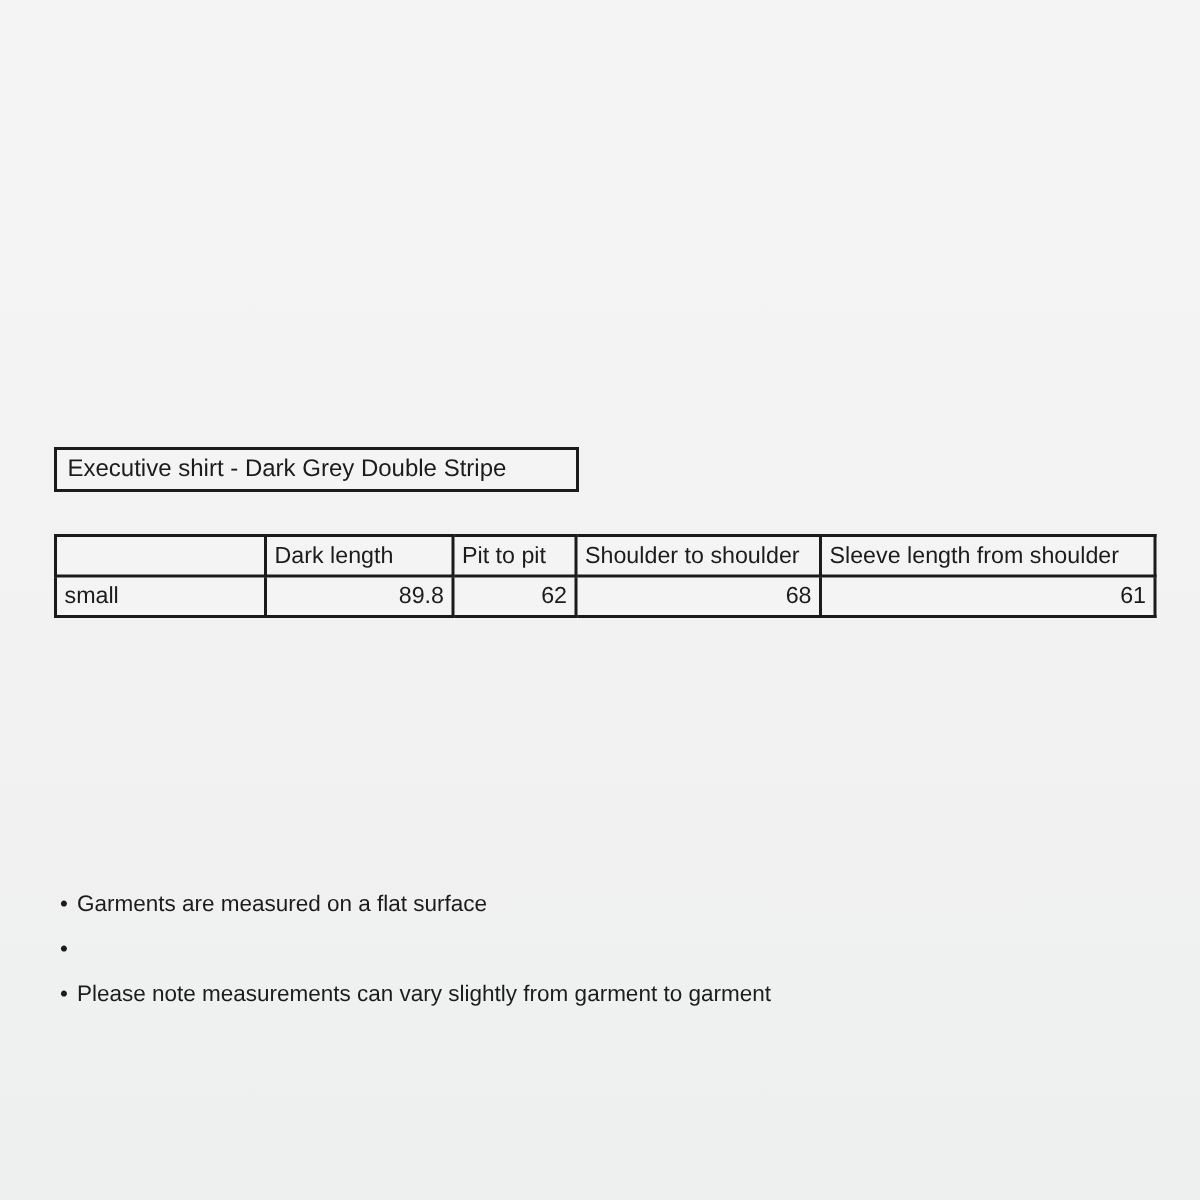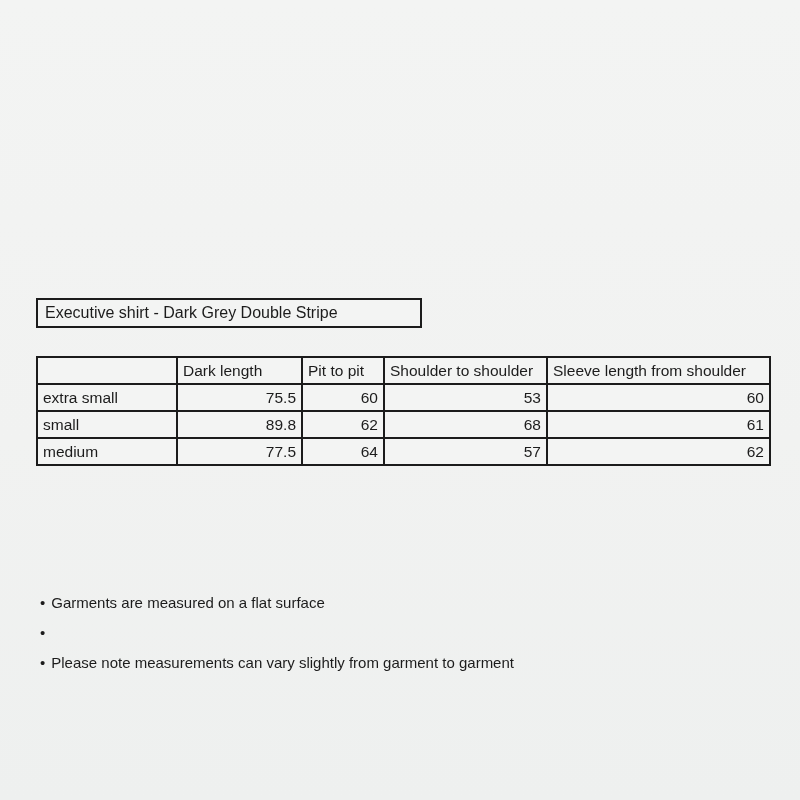--- a/index.html
+++ b/index.html
@@ -14,21 +14,21 @@
     position: relative;
     width: 800px;
     height: 800px;
     background: linear-gradient(180deg, #f3f4f3 0%, #f1f2f1 55%, #eef0ef 100%);
     overflow: hidden;
   }
   .title-box {
     position: absolute;
     left: 36px;
     top: 298px;
-    width: 386px;
+    width: 350px;
     box-sizing: border-box;
     border: 2px solid #1b1b1b;
     background: #f3f4f3;
     padding: 2px 7px 3px 7px;
     font-size: 16px;
     line-height: 21px;
     white-space: nowrap;
   }
   .size-table {
     position: absolute;
@@ -89,39 +89,25 @@
       <tr>
         <th></th>
         <th>Dark length</th>
         <th>Pit to pit</th>
         <th>Shoulder to shoulder</th>
         <th>Sleeve length from shoulder</th>
       </tr>
     </thead>
     <tbody>
       <tr>
-        <td class="cell-label">extra small</td>
-        <td class="cell-num">75.5</td>
-        <td class="cell-num">60</td>
-        <td class="cell-num">53</td>
-        <td class="cell-num">60</td>
-      </tr>
-      <tr>
         <td class="cell-label">small</td>
         <td class="cell-num">89.8</td>
         <td class="cell-num">62</td>
         <td class="cell-num">68</td>
         <td class="cell-num">61</td>
-      </tr>
-      <tr>
-        <td class="cell-label">medium</td>
-        <td class="cell-num">77.5</td>
-        <td class="cell-num">64</td>
-        <td class="cell-num">57</td>
-        <td class="cell-num">62</td>
       </tr>
     </tbody>
   </table>
 
   <div class="notes">
     <div class="note-line">
       <span class="note-bullet">•</span>
       <span>Garments are measured on a flat surface</span>
     </div>
     <div class="note-line">

